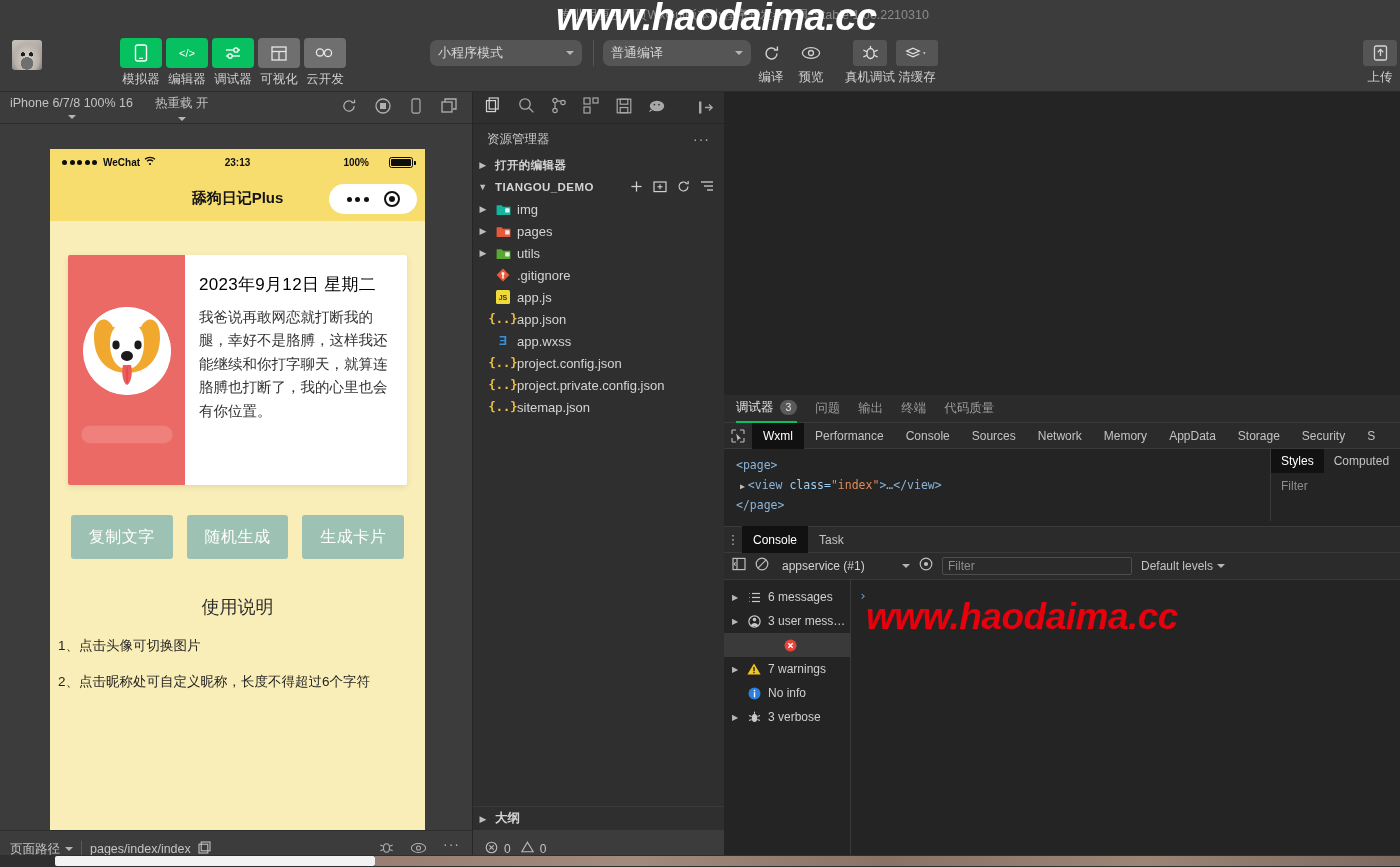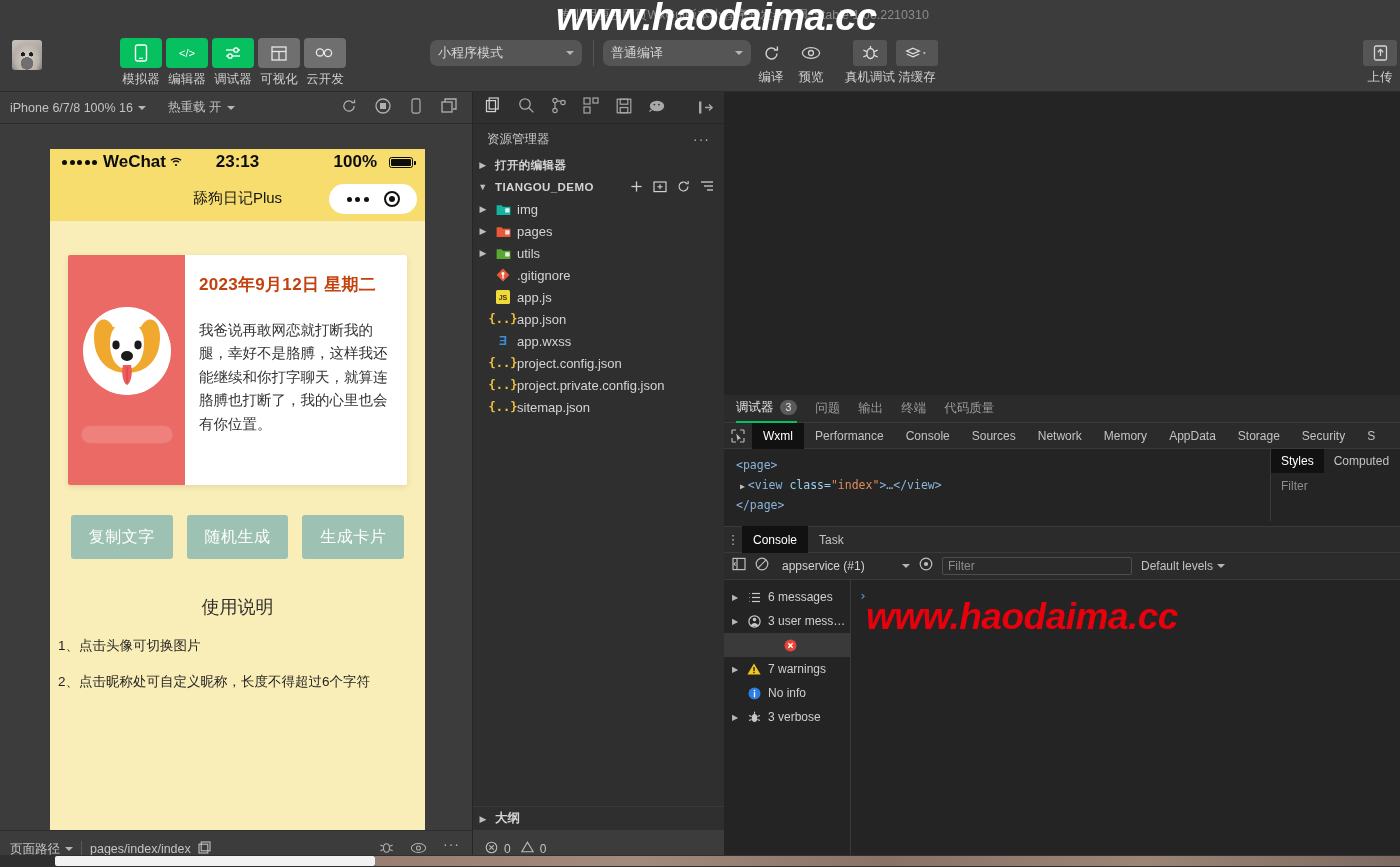--- a/index.html
+++ b/index.html
@@ -83,50 +83,50 @@
   .ibtn .sq { width: 34px; height: 26px; border-radius: 3px; display: flex; align-items: center; justify-content: center; }
   .ibtn.filled .sq { background: #555555; }
   .ibtn .lbl { color: #d0d0d0; font-size: 12.5px; margin-top: 3px; white-space: nowrap; }
 
   
   .simbar {
     position: absolute; top: 92px; left: 0; width: 472px; height: 32px;
     background: #3c3c3c; display: flex; align-items: center; border-bottom: 1px solid #2b2b2b;
   }
   .simbar .dd { display: flex; align-items: center; gap: 5px; color: #c2c2c2; font-size: 12.5px;
-                margin-left: 10px; cursor: pointer; white-space: nowrap; }
+                margin-left: 10px; cursor: pointer; white-space: nowrap; flex-direction: column; }
   .simbar .icons { margin-left: auto; display: flex; gap: 18px; padding-right: 14px; }
 
   
   .sim-area {
     position: absolute; top: 124px; left: 0; width: 472px; height: 706px;
     background: #3c3c3c;
   }
   .phone {
     position: absolute; left: 50px; top: 25px; width: 375px; height: 694px;
     background: #faeeb8; overflow: hidden;
   }
   .status-bar {
     height: 26px; background: #f7dd6e; display: flex; align-items: center;
-    padding: 9px 12px; font-size: 17px; color: #0d0d0d; font-weight: 600;
+    padding: 9px 12px; font-size: 10px; color: #0d0d0d; font-weight: 600;
   }
   .sb-left { display: flex; align-items: center; gap: 3px; }
   .dot5 { display: flex; gap: 2.5px; }
   .dot5 i { width: 5px; height: 5px; border-radius: 50%; background: #0d0d0d; display: block; }
   .sb-center { position: absolute; left: 0; right: 0; text-align: center; pointer-events: none; }
-  .sb-right { margin-left: auto; display: flex; align-items: center; gap: 12px; }
+  .sb-right { margin-left: auto; display: flex; align-items: center; gap: 20px; }
   .batt { width: 24px; height: 11px; border: 1.5px solid #0d0d0d; border-radius: 2.5px;
           position: relative; padding: 1px; }
   .batt::after { content:""; position:absolute; right:-4px; top:3px; width:2.5px; height:4px;
                  background:#0d0d0d; border-radius:0 1px 1px 0; }
   .batt i { display:block; width: 100%; height: 100%; background: #0d0d0d; border-radius: 1px; }
 
   .nav-bar { height: 46px; background: #f7dd6e; display: flex; align-items: center;
              justify-content: center; position: relative; }
-  .nav-title { font-size: 15px; color: #141414; font-weight: 400; }
+  .nav-title { font-size: 15px; color: #141414; font-weight: 700; }
   .capsule {
     position: absolute; right: 8px; top: 9px; width: 88px; height: 30px;
     background: #ffffff; border-radius: 15px; display: flex; align-items: center;
     justify-content: space-around; padding: 0 10px;
   }
   .cap-dots { display: flex; gap: 3.5px; }
   .cap-dots i { width: 5px; height: 5px; border-radius: 50%; background: #111; display: block; }
   .cap-target { width: 16px; height: 16px; border: 2px solid #111; border-radius: 50%;
                 display: flex; align-items: center; justify-content: center; }
   .cap-target i { width: 6px; height: 6px; border-radius: 50%; background: #111; display: block; }
@@ -139,21 +139,21 @@
   .doge {
     position: absolute; left: 50%; top: 52px; transform: translateX(-50%);
     width: 88px; height: 88px; border-radius: 50%; background: #ffffff; overflow: hidden;
   }
   .doge-pill {
     position: absolute; left: 50%; top: 170px; transform: translateX(-50%);
     width: 93px; height: 19px; border-radius: 10px; background: #f0807b;
     border: 1px solid #e4726d;
   }
   .card-right { flex: 1; padding: 18px 16px 0 14px; }
-  .card-date { font-size: 17px; font-weight: bold; color: #c2410c; margin-bottom: 23px;
+  .card-date { font-size: 17px; font-weight: normal; color: #000000; margin-bottom: 10px;
                letter-spacing: .3px; }
   .card-text { font-size: 14.5px; color: #333; line-height: 1.62; }
 
   .btn-row { display: flex; gap: 14px; margin: 30px 21px 0 21px; }
   .mbtn {
     flex: 1; height: 44px; background: #9dc2b4; color: #fefefe; font-size: 16px;
     display: flex; align-items: center; justify-content: center; border-radius: 3px;
     cursor: pointer; letter-spacing: .5px;
   }
   .usage-title { text-align: center; font-size: 18px; color: #2d2d2d; margin-top: 36px; }

